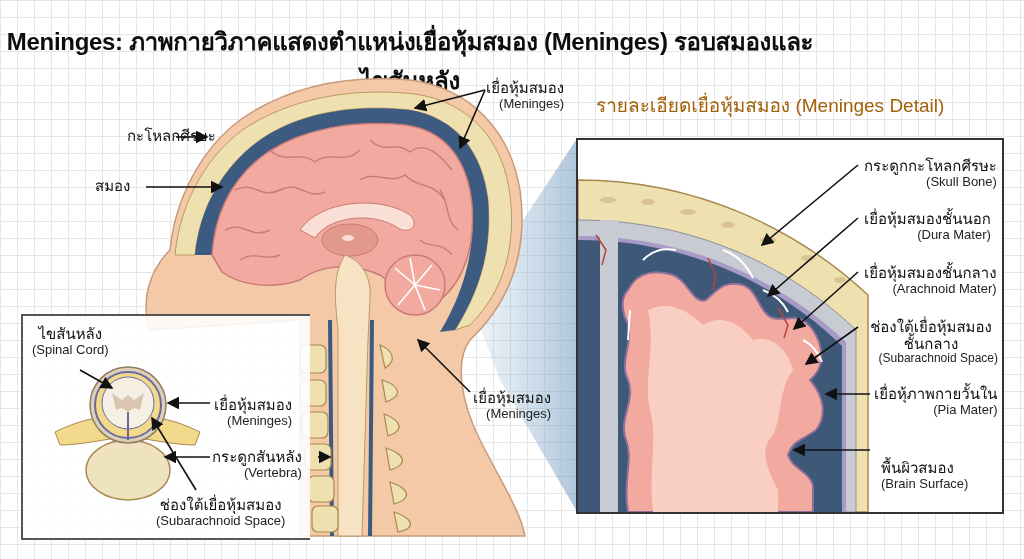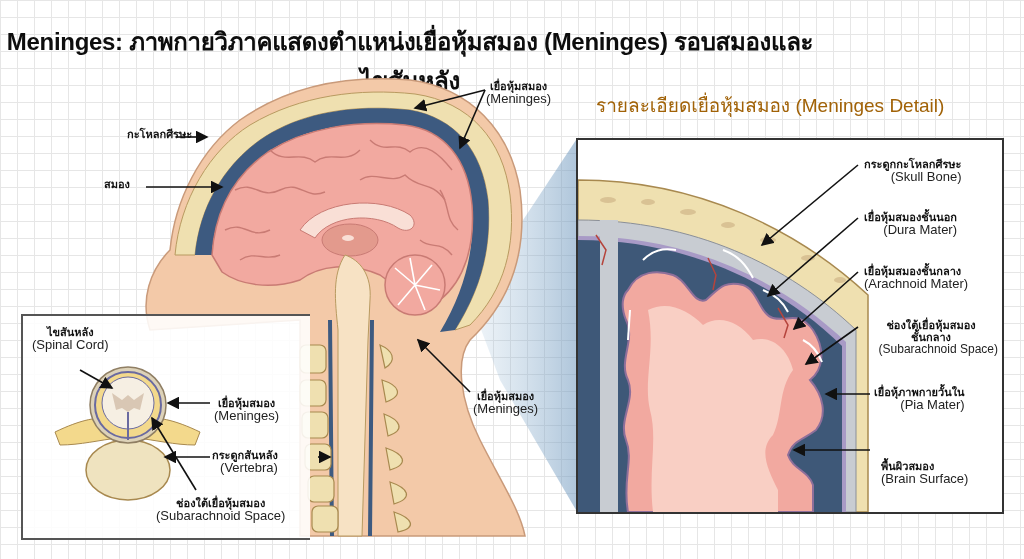--- a/index.html
+++ b/index.html
@@ -14,21 +14,21 @@
     color: #111;
   }
   .title {
     position: absolute; left: 0; top: 22px; width: 820px; text-align: center;
     font-size: 24px; font-weight: bold; letter-spacing: -0.3px; color: #0d0d0d;
   }
   .sub-title {
     position: absolute; left: 596px; top: 90px; font-size: 19px; font-weight: normal; color: #a16207;
   }
   .lbl { position: absolute; line-height: 1.1; }
-  .lbl .th { font-weight: bold; font-size: 11px; color: #111; display: block; }
+  .lbl .th { font-weight: normal; font-size: 15px; color: #111; display: block; }
   .lbl .en { font-size: 13px; color: #222; display: block; text-align: right; }
   .lbl.center { text-align: center; }
   svg { position: absolute; left: 0; top: 0; }
   .inset-box {
     position: absolute; left: 21px; top: 314px; width: 287px; height: 222px;
     border: 2px solid #555; border-right: none; background: rgba(255,255,255,0.88);
   }
   .detail-box {
     position: absolute; left: 576px; top: 138px; width: 424px; height: 372px;
     border: 2px solid #333; background: #ffffff; overflow: hidden;
@@ -181,21 +181,21 @@
     <line x1="858" y1="272" x2="794" y2="329" marker-end="url(#ah)"></line>
     <line x1="858" y1="327" x2="806" y2="364" marker-end="url(#ah)"></line>
     <line x1="870" y1="394" x2="826" y2="394" marker-end="url(#ah)"></line>
     <line x1="870" y1="450" x2="794" y2="450" marker-end="url(#ah)"></line>
   </g>
 </svg>
 
 <div class="lbl" style="left:86px; top:128px;margin-left:41px;">
   <span class="th">กะโหลกศีรษะ</span>
 </div>
-<div class="lbl" style="left:104px; top:178px;">
+<div class="lbl" style="left:95px; top:178px;">
   <span class="th">สมอง</span>
 </div>
 <div class="lbl center" style="left:486px; top:80px;">
   <span class="th">เยื่อหุ้มสมอง</span>
   <span class="en">(Meninges)</span>
 </div>
 <div class="lbl center" style="left:473px; top:390px;">
   <span class="th">เยื่อหุ้มสมอง</span>
   <span class="en">(Meninges)</span>
 </div>

